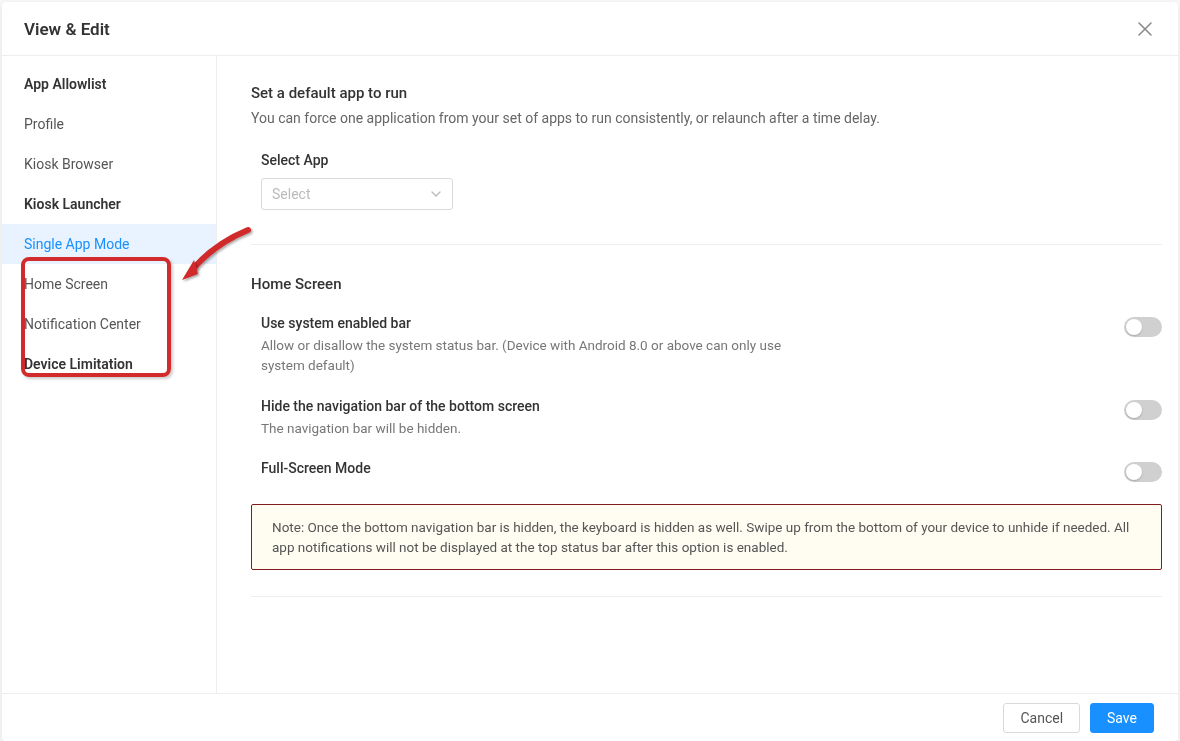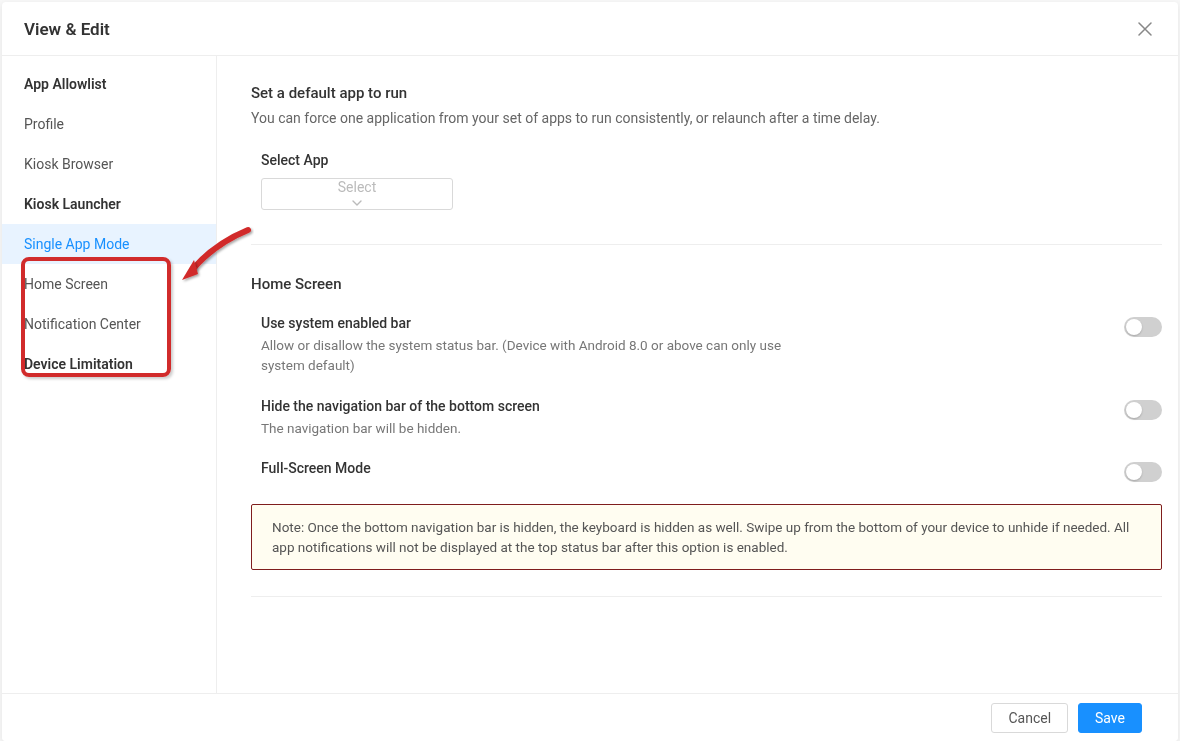--- a/index.html
+++ b/index.html
@@ -54,21 +54,20 @@
     width: 192px; height: 32px;
     border: 1px solid #d9d9d9;
     border-radius: 3px;
     display:flex; align-items:center; justify-content:space-between;
     padding: 0 10px;
     color:#bbb;
     font-size: 14px;
     margin-left:10px;
     cursor:pointer;
     background:#fff;
-    flex-direction:column;
   }
   .select-box svg { width:12px; height:12px; }
   .divider { border: none; border-top:1px solid #eee; margin: 34px 0 30px 0;}
   .setting-row {
     display:flex; align-items:flex-start; justify-content:space-between;
     margin-bottom: 22px;
     padding-left:10px;
   }
   .setting-text { max-width: 540px; }
   .setting-label { font-size:14px; font-weight:500; color:#333; margin-bottom:4px;}
@@ -100,21 +99,21 @@
     color:#555;
     line-height:1.5;
     margin-top:6px;
   }
   .modal-footer {
     height: 48px;
     border-top:1px solid #eee;
     display:flex;
     align-items:center;
     justify-content:flex-end;
-    padding: 0 36px;
+    padding: 0 24px;
     gap:10px;
     background:#fff;
   }
   .btn { height:30px; padding: 0 16px; font-size:14px; border-radius:3px; cursor:pointer; display:inline-flex; align-items:center;}
   .btn-default { background:#fff; border:1px solid #d9d9d9; color:#555;}
   .btn-primary { background:#1890ff; border:1px solid #1890ff; color:#fff;}
   
   .anno-box {
     position:absolute;
     border:4px solid #d12b2b;

